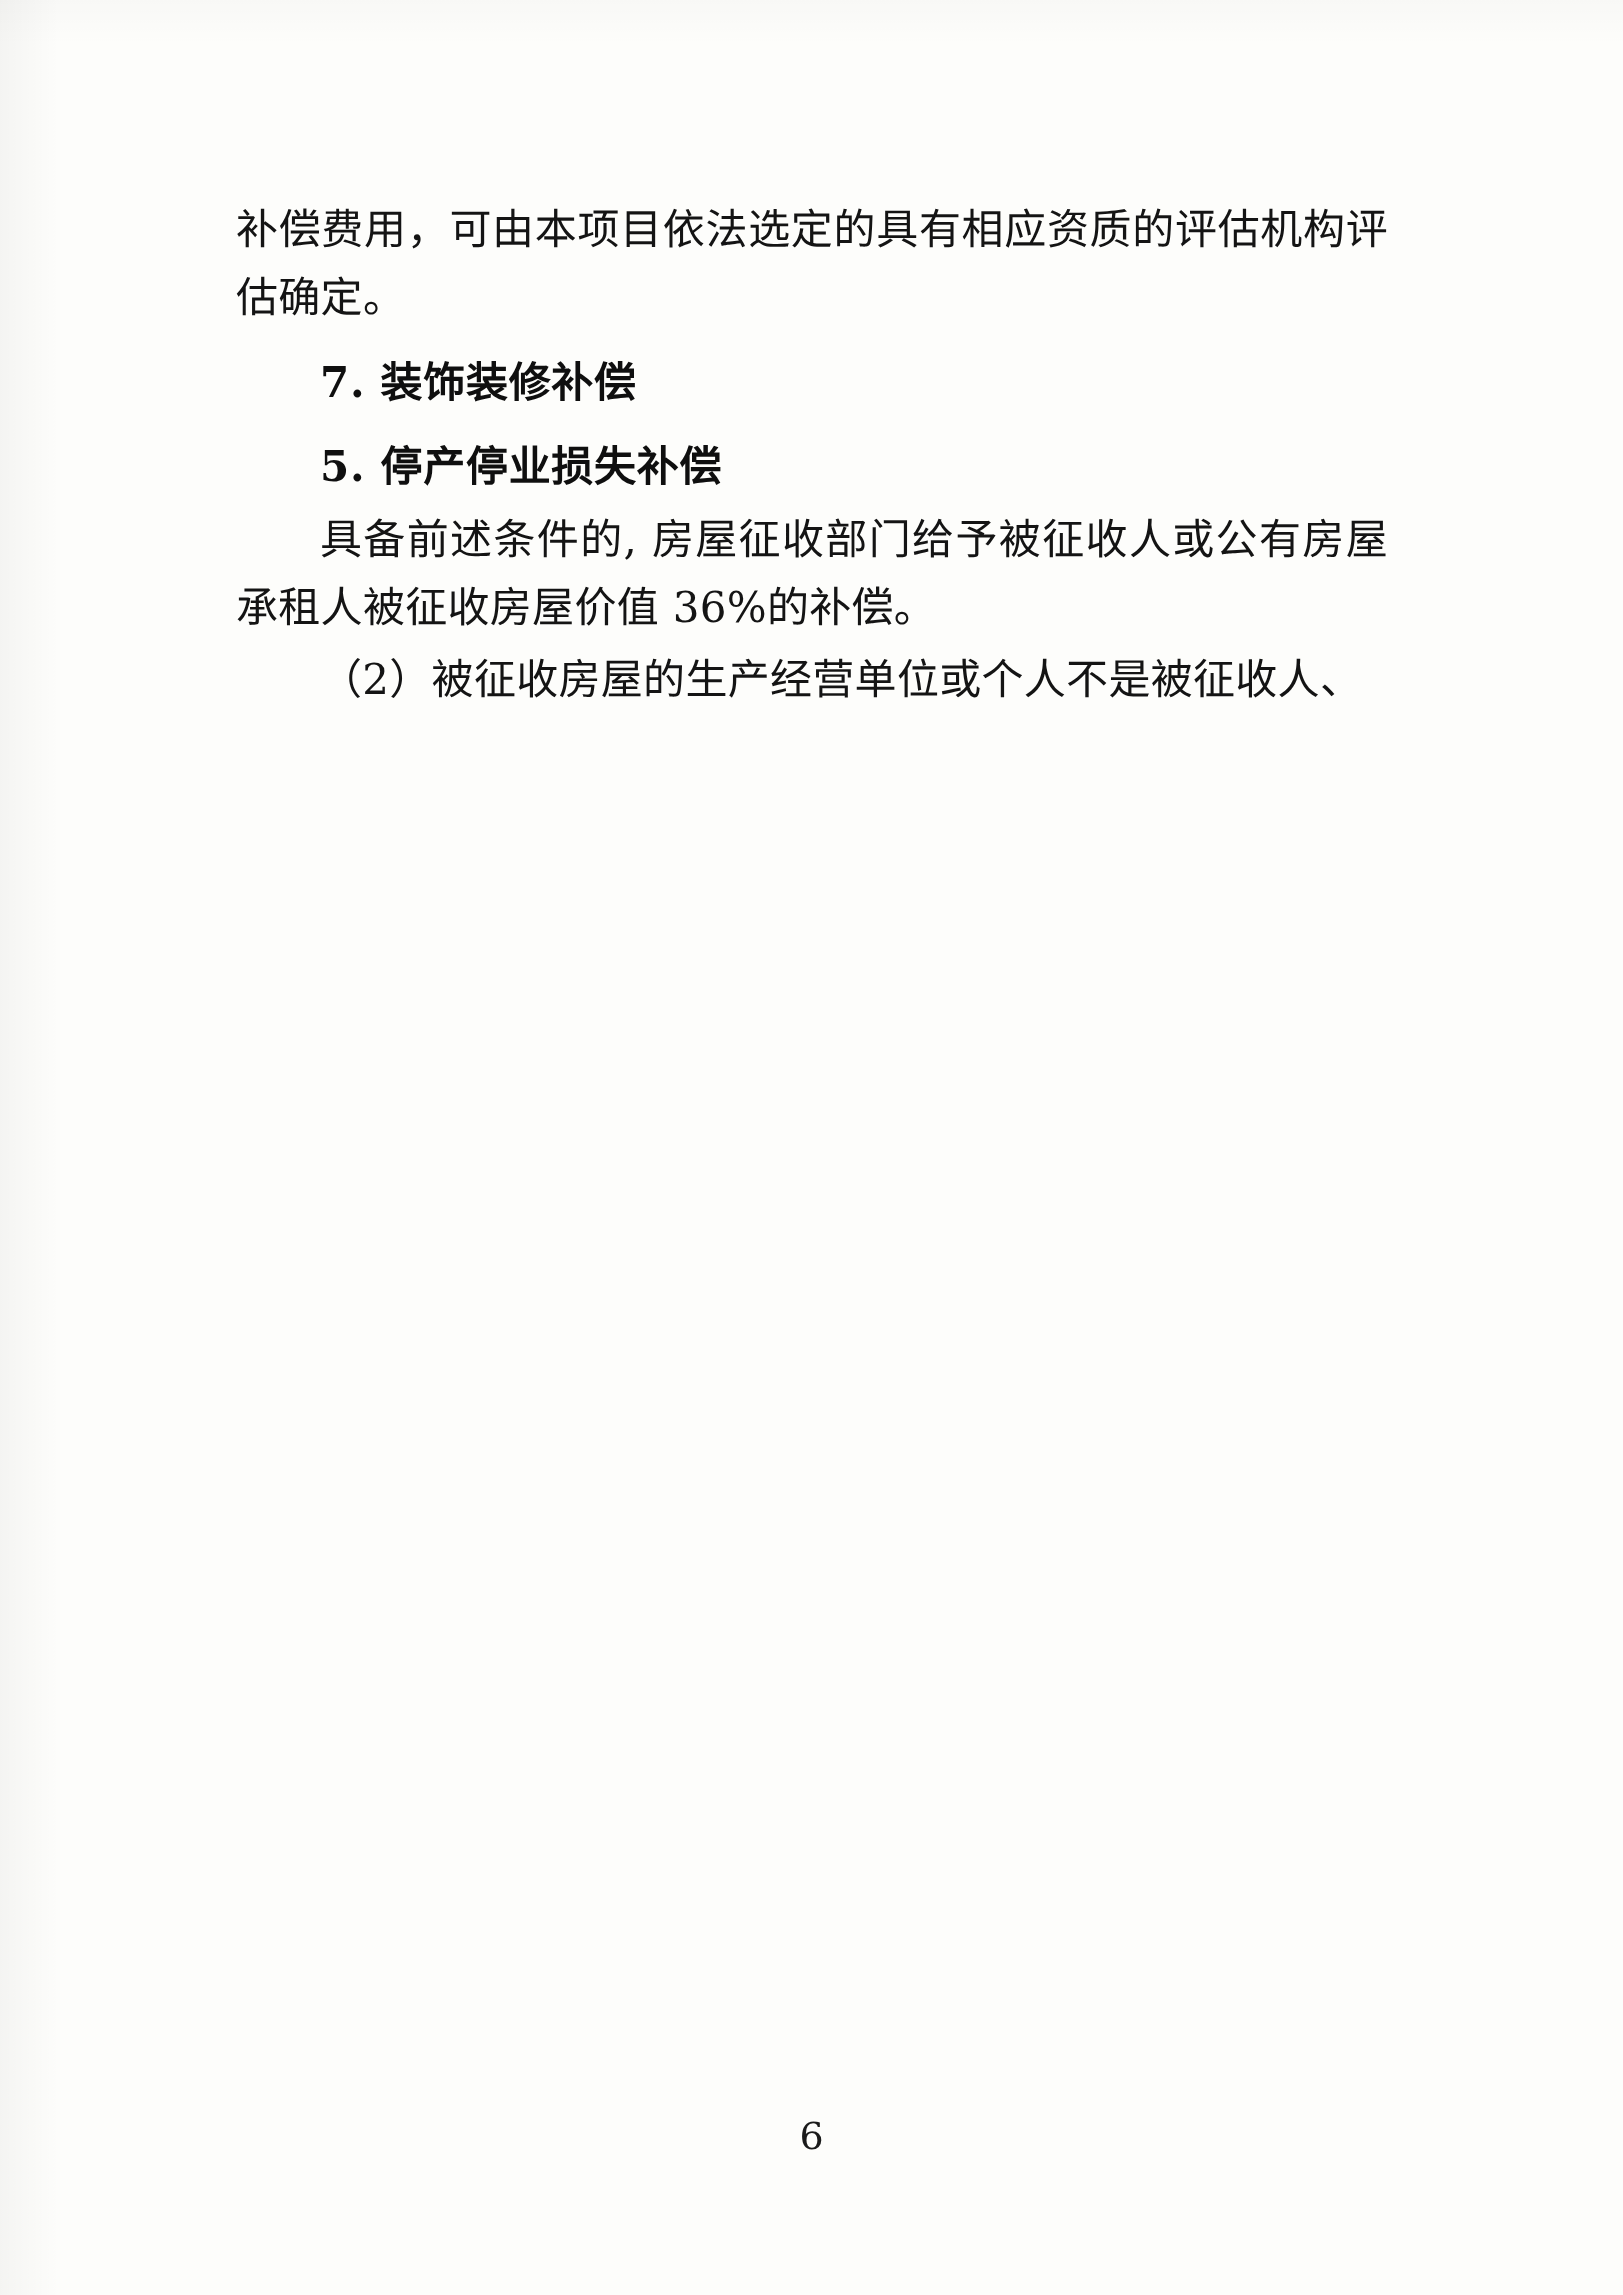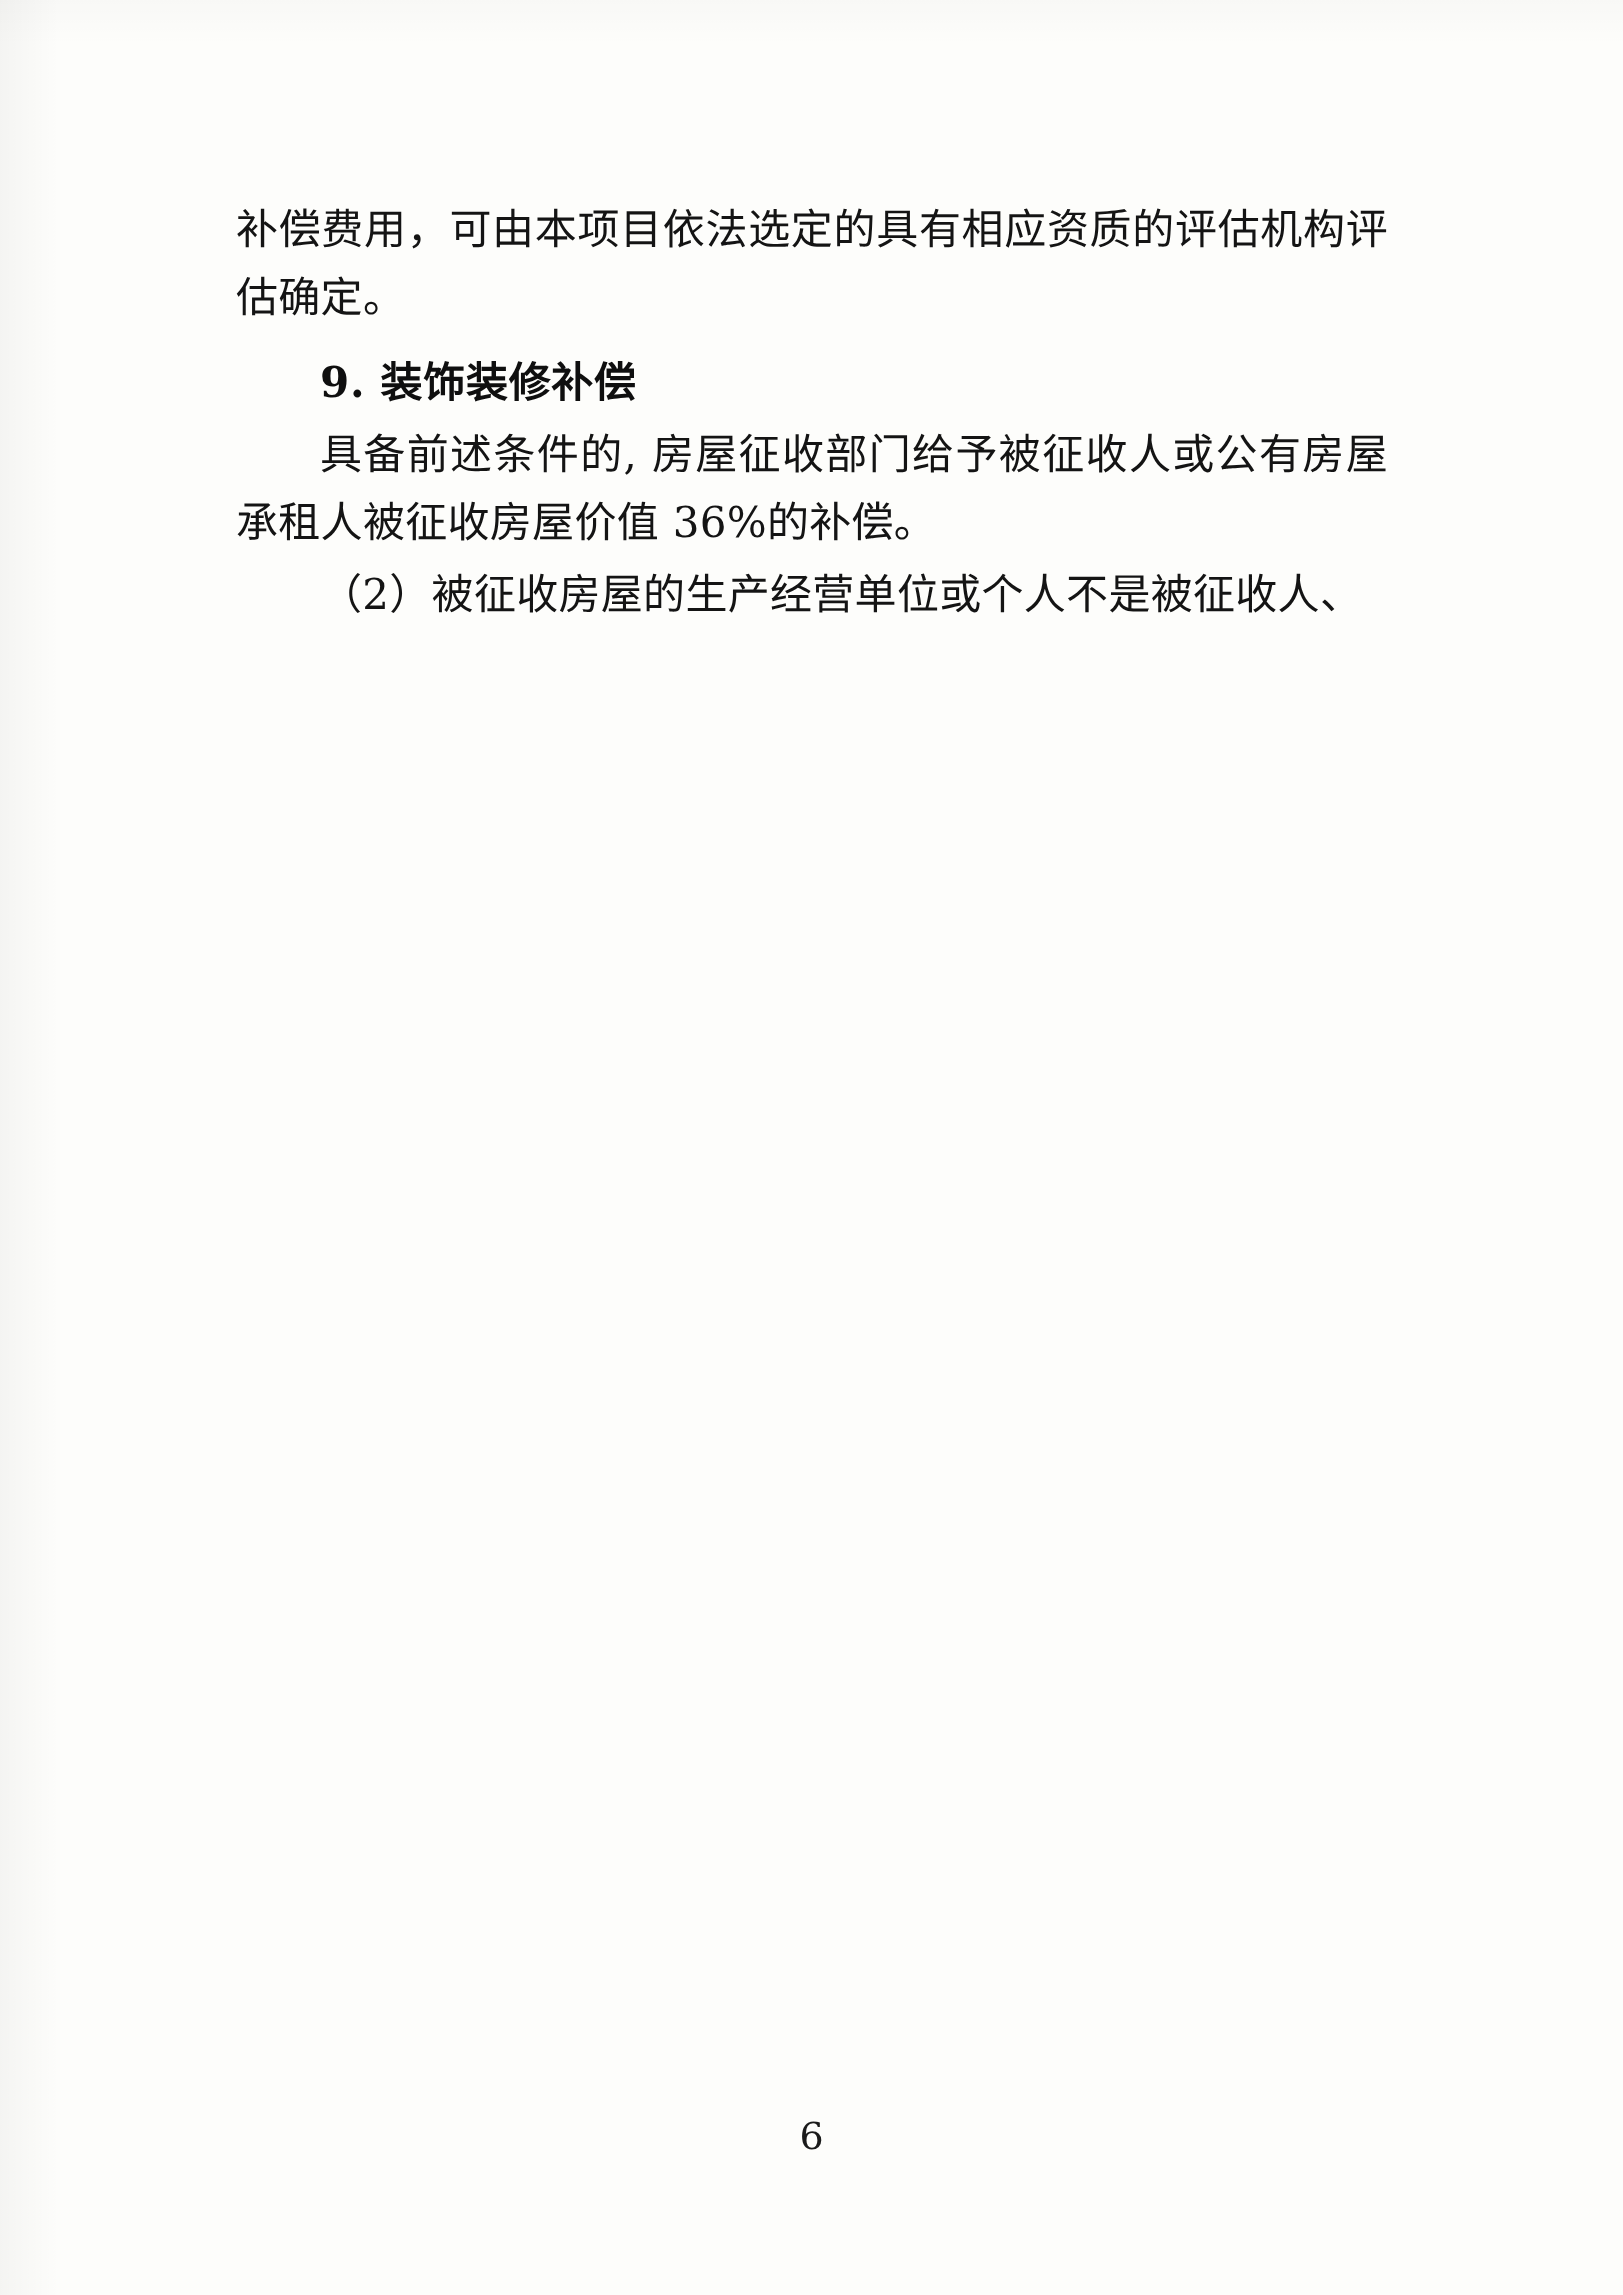--- a/index.html
+++ b/index.html
@@ -70,23 +70,24 @@
 </head>
 <body>
 
 <div class="page">
   <div class="paper-tint"></div>
 
   <div class="content">
 
     <p class="para">补偿费用，可由本项目依法选定的具有相应资质的评估机构评估确定。</p>
 
-    <h2 class="heading">9. 装饰装修补偿</h2>
+    <h2 class="heading">7. 装饰装修补偿</h2>
 
 
+    <h2 class="heading">5. 停产停业损失补偿</h2>
 
 
     <p class="para indent">具备前述条件的, 房屋征收部门给予被征收人或公有房屋承租人被征收房屋价值 36%的补偿。</p>
 
 
     <p class="para indent">（2）被征收房屋的生产经营单位或个人不是被征收人、</p>
 
   </div>
 
   <div class="page-number">6</div>

